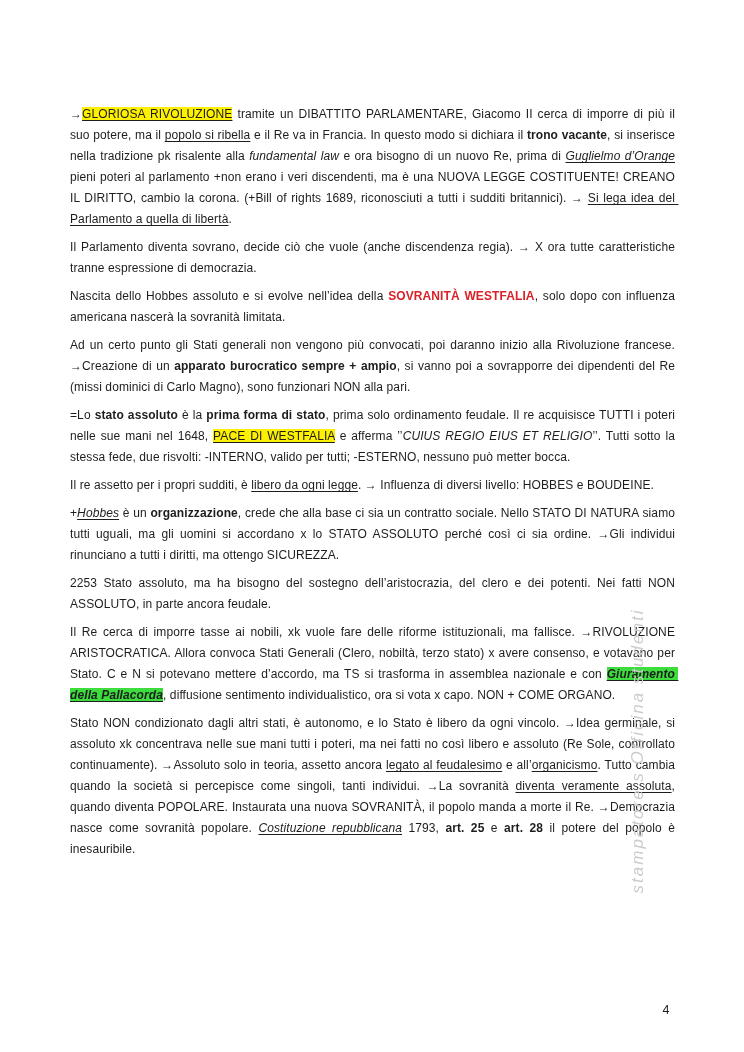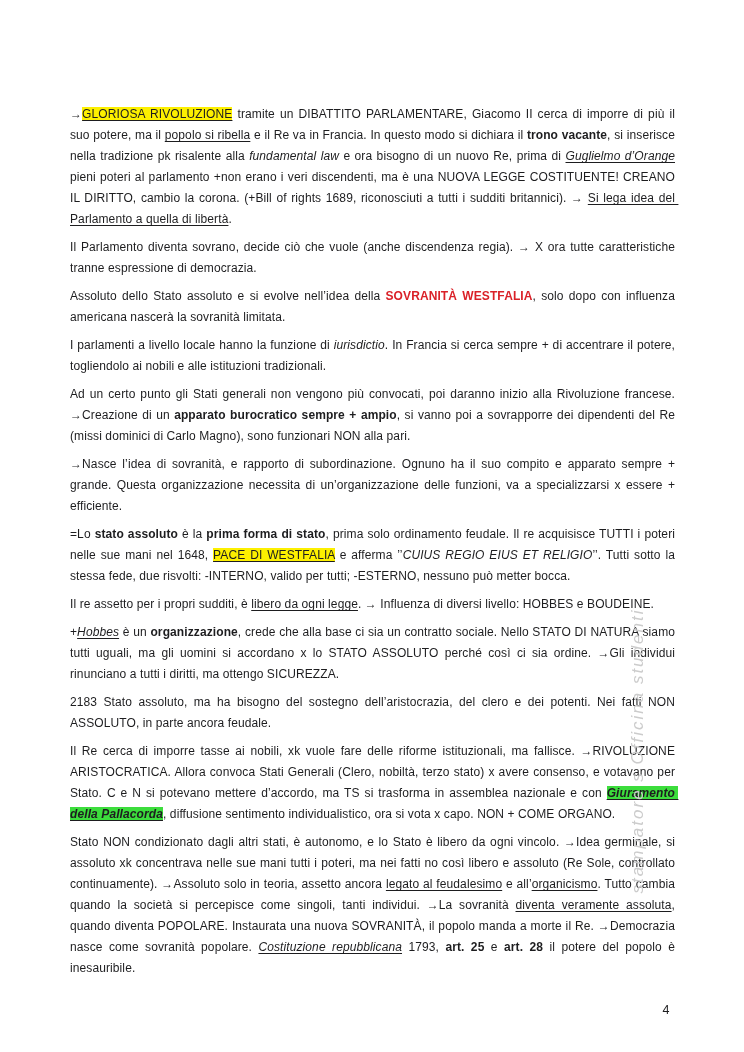--- a/index.html
+++ b/index.html
@@ -51,26 +51,24 @@
     text-align:center;
   }
 </style>
 </head>
 <body>
 
 <div class="page">
   <div class="content">
       <p class="para"><span>→</span><span class="hy u">GLORIOSA RIVOLUZIONE</span><span> tramite un DIBATTITO PARLAMENTARE, Giacomo II cerca di imporre di più il suo potere, ma il </span><span class="u">popolo si ribella</span><span> e il Re va in Francia. In questo modo si dichiara il </span><span class="b">trono vacante</span><span>, si inserisce nella tradizione pk risalente alla </span><span class="i">fundamental law</span><span> e ora bisogno di un nuovo Re, prima di </span><span class="i u">Guglielmo d’Orange</span><span> pieni poteri al parlamento +non erano i veri discendenti, ma è una NUOVA LEGGE COSTITUENTE! CREANO IL DIRITTO, cambio la corona. (+Bill of rights 1689, riconosciuti a tutti i sudditi britannici). → </span><span class="u">Si lega idea del Parlamento a quella di libertà</span><span>.</span></p>
       <p class="para"><span>Il Parlamento diventa sovrano, decide ciò che vuole (anche discendenza regia). → X ora tutte caratteristiche tranne espressione di democrazia.</span></p>
-      <p class="para"><span>Assoluto dello Stato assoluto e si evolve nell’idea della </span><span class="red">SOVRANITÀ WESTFALIA</span><span>, solo dopo con influenza americana nascerà la sovranità limitata.</span></p>
-      <p class="para"><span>I parlamenti a livello locale hanno la funzione di </span><span class="i">iurisdictio</span><span>. In Francia si cerca sempre + di accentrare il potere, togliendolo ai nobili e alle istituzioni tradizionali.</span></p>
+      <p class="para"><span>Nascita dello Hobbes assoluto e si evolve nell’idea della </span><span class="red">SOVRANITÀ WESTFALIA</span><span>, solo dopo con influenza americana nascerà la sovranità limitata.</span></p>
       <p class="para"><span>Ad un certo punto gli Stati generali non vengono più convocati, poi daranno inizio alla Rivoluzione francese. →Creazione di un </span><span class="b">apparato burocratico sempre + ampio</span><span>, si vanno poi a sovrapporre dei dipendenti del Re (missi dominici di Carlo Magno), sono funzionari NON alla pari.</span></p>
-      <p class="para"><span>→Nasce l’idea di sovranità, e rapporto di subordinazione. Ognuno ha il suo compito e apparato sempre + grande. Questa organizzazione necessita di un’organizzazione delle funzioni, va a specializzarsi x essere + efficiente.</span></p>
       <p class="para"><span>=Lo </span><span class="b">stato assoluto</span><span> è la </span><span class="b">prima forma di stato</span><span>, prima solo ordinamento feudale. Il re acquisisce TUTTI i poteri nelle sue mani nel 1648, </span><span class="hy u">PACE DI WESTFALIA</span><span> e afferma ’’</span><span class="i">CUIUS REGIO EIUS ET RELIGIO</span><span>’’. Tutti sotto la stessa fede, due risvolti: -INTERNO, valido per tutti; -ESTERNO, nessuno può metter bocca.</span></p>
       <p class="para"><span>Il re assetto per i propri sudditi, è </span><span class="u">libero da ogni legge</span><span>. → Influenza di diversi livello: HOBBES e BOUDEINE.</span></p>
       <p class="para"><span>+</span><span class="i u">Hobbes</span><span> è un </span><span class="b">organizzazione</span><span>, crede che alla base ci sia un contratto sociale. Nello STATO DI NATURA siamo tutti uguali, ma gli uomini si accordano x lo STATO ASSOLUTO perché così ci sia ordine. →Gli individui rinunciano a tutti i diritti, ma ottengo SICUREZZA.</span></p>
-      <p class="para"><span>2183 Stato assoluto, ma ha bisogno del sostegno dell’aristocrazia, del clero e dei potenti. Nei fatti NON ASSOLUTO, in parte ancora feudale.</span></p>
+      <p class="para"><span>2253 Stato assoluto, ma ha bisogno del sostegno dell’aristocrazia, del clero e dei potenti. Nei fatti NON ASSOLUTO, in parte ancora feudale.</span></p>
       <p class="para"><span>Il Re cerca di imporre tasse ai nobili, xk vuole fare delle riforme istituzionali, ma fallisce. →RIVOLUZIONE ARISTOCRATICA. Allora convoca Stati Generali (Clero, nobiltà, terzo stato) x avere consenso, e votavano per Stato. C e N si potevano mettere d’accordo, ma TS si trasforma in assemblea nazionale e con </span><span class="hg b i u">Giuramento della Pallacorda</span><span>, diffusione sentimento individualistico, ora si vota x capo. NON + COME ORGANO.</span></p>
       <p class="para"><span>Stato NON condizionato dagli altri stati, è autonomo, e lo Stato è libero da ogni vincolo. →Idea germinale, si assoluto xk concentrava nelle sue mani tutti i poteri, ma nei fatti no così libero e assoluto (Re Sole, controllato continuamente). →Assoluto solo in teoria, assetto ancora </span><span class="u">legato al feudalesimo</span><span> e all’</span><span class="u">organicismo</span><span>. Tutto cambia quando la società si percepisce come singoli, tanti individui. →La sovranità </span><span class="u">diventa veramente assoluta</span><span>, quando diventa POPOLARE. Instaurata una nuova SOVRANITÀ, il popolo manda a morte il Re. →Democrazia nasce come sovranità popolare. </span><span class="i u">Costituzione repubblicana</span><span> 1793, </span><span class="b">art. 25</span><span> e </span><span class="b">art. 28</span><span> il potere del popolo è inesauribile.</span></p>
     </div>
   <div class="watermark">stampatore s Officina studenti</div>
   <div class="page-number">4</div>
 </div>
 
 </body></html>

